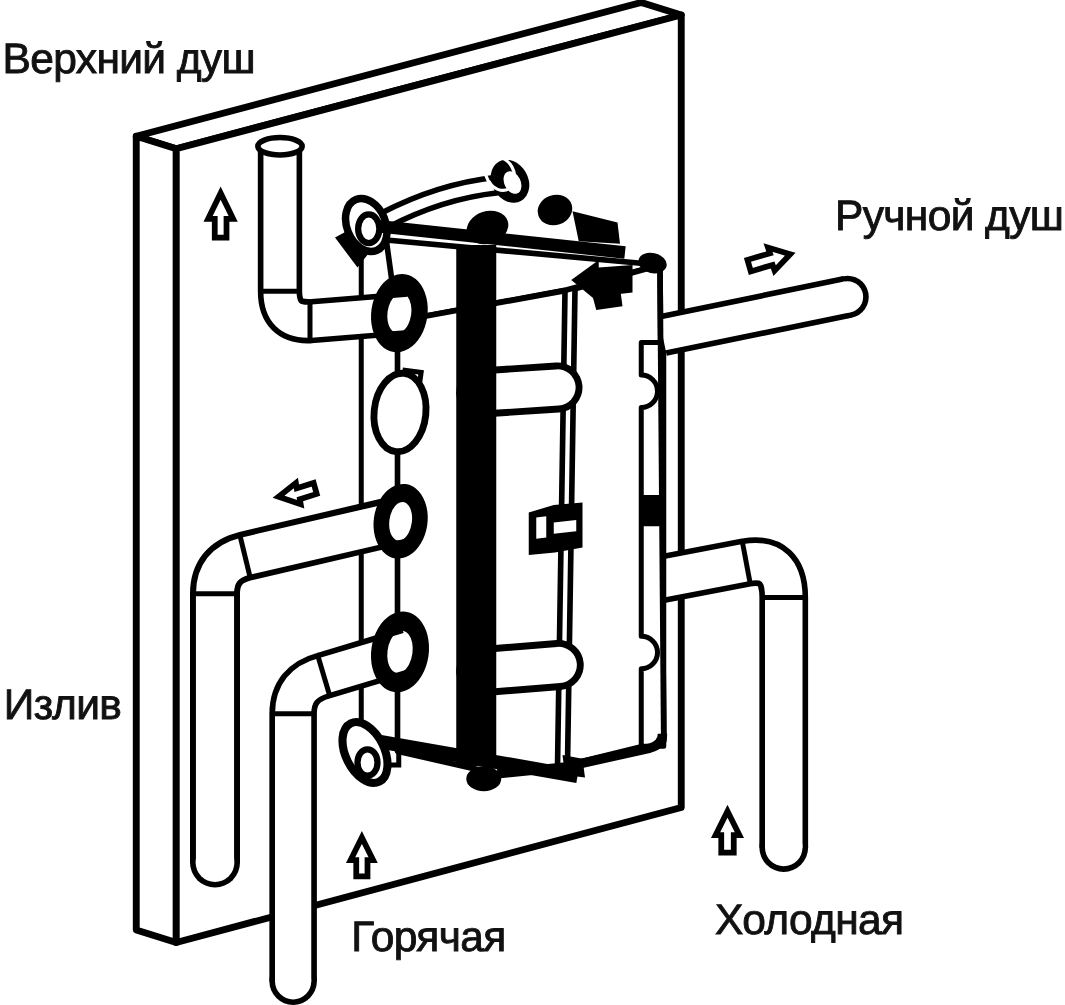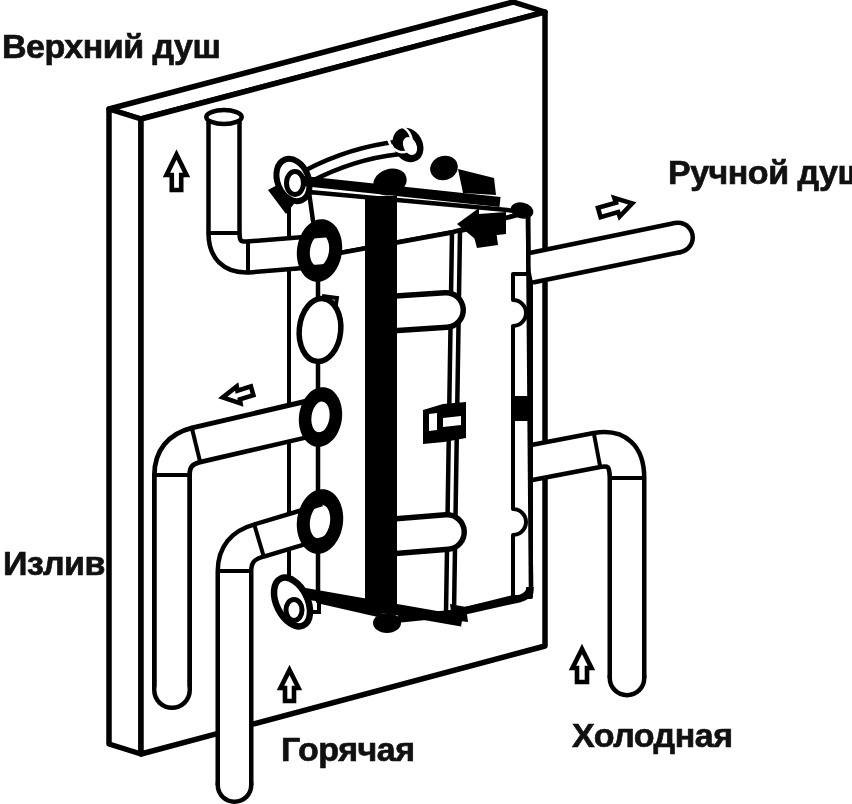--- a/index.html
+++ b/index.html
@@ -1,16 +1,16 @@
 <!DOCTYPE html>
 <html><head>
 <meta charset="utf-8">
 <style>
 html,body{margin:0;padding:0;background:#fff;}
-#stage{position:relative;width:852px;height:804px;background:#5eead4;overflow:hidden;font-weight:bold;}
+#stage{position:relative;width:852px;height:804px;background:#5eead4;overflow:hidden;}
 svg{position:absolute;left:0;top:0;}
 .lbl{font-family:"Liberation Sans",sans-serif;font-size:34px;fill:#111;letter-spacing:-0.5px;stroke:#111;stroke-width:0.7;}
 </style>
 </head>
 <body>
 <div id="stage">
 <svg width="852" height="804" viewBox="0 0 852 804">
 <rect x="0" y="0" width="852" height="804" fill="#ffffff"></rect>
 
 <g stroke="#000" stroke-width="5.5" fill="#ffffff" stroke-linejoin="round">

